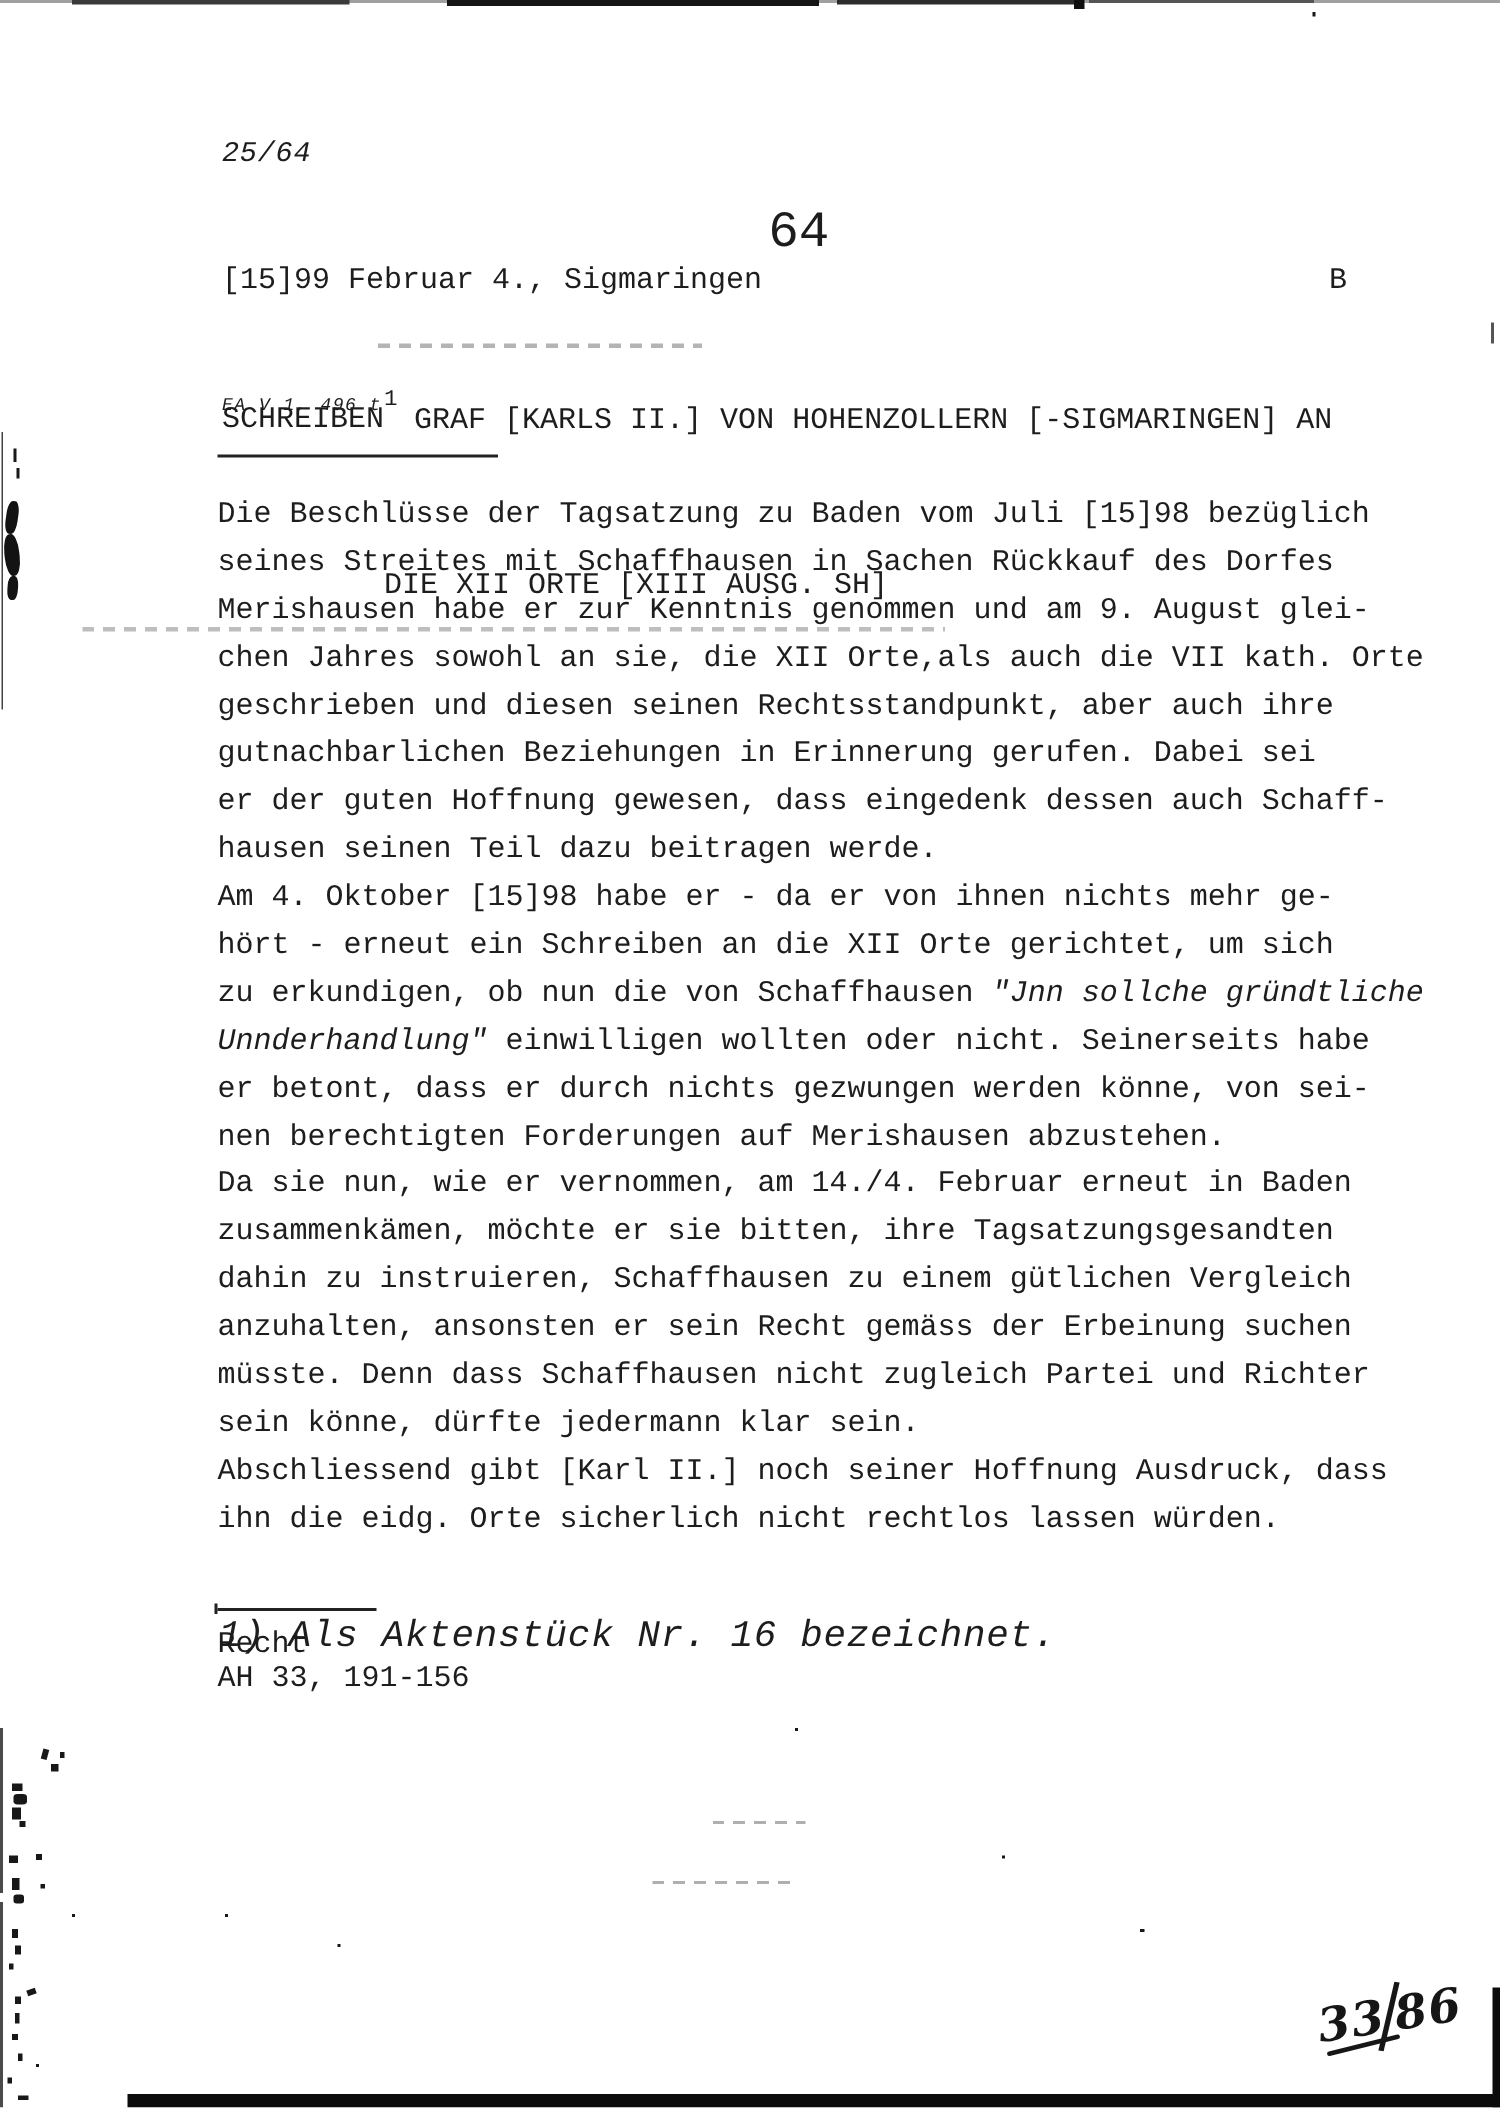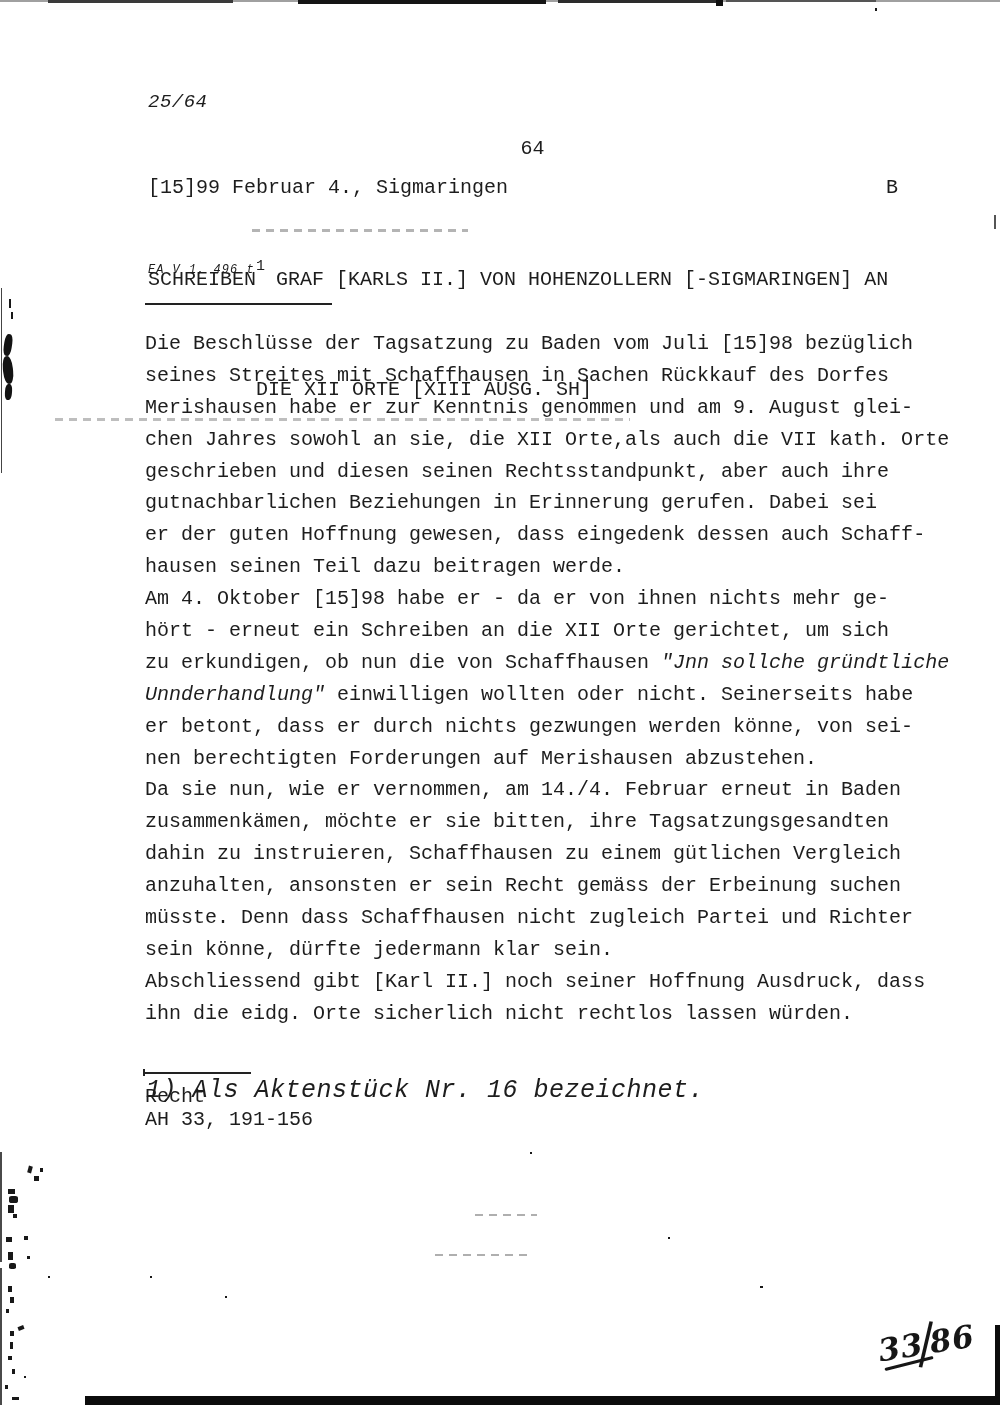--- a/index.html
+++ b/index.html
@@ -5,21 +5,21 @@
   html,body{margin:0;padding:0;}
   body{
     width:1000px;height:1405px;position:relative;overflow:hidden;
     background:#ffffff;color:#1d1d1d;
     font-family:"Liberation Mono","DejaVu Sans Mono",monospace;
   }
   .abs{position:absolute;}
   .it{font-style:italic;}
   
   .corner-ref{left:148px;top:91px;font-size:19px;font-style:italic;letter-spacing:.5px;}
-  .doc-number{left:145px;top:137px;width:775px;text-align:center;font-size:20px;}
+  .doc-number{left:145px;top:137px;width:775px;text-align:center;font-size:34px;}
   .date-row{left:148px;top:176px;width:750px;display:flex;justify-content:space-between;font-size:20px;text-align:right;}
   .title-block{left:148px;top:205px;font-size:20px;white-space:pre;line-height:27.5px;z-index:2;}
   .title-line2{padding-left:108px;margin-top:28px;}
   sup.fn{font-size:15px;position:relative;top:-7px;}
   .title-rest{margin-left:11px;}
   .source-ref{left:148px;top:263px;font-size:12px;font-style:italic;letter-spacing:1px;}
   .body-text{left:145px;top:328px;font-size:20px;line-height:31.9px;white-space:pre;z-index:2;}
   .body-text .bline{height:31.9px;}
   .footnote{left:146px;top:1076px;font-size:25px;font-style:italic;letter-spacing:.5px;}
   .provenance{left:145px;top:1086px;font-size:20px;line-height:22.5px;}

